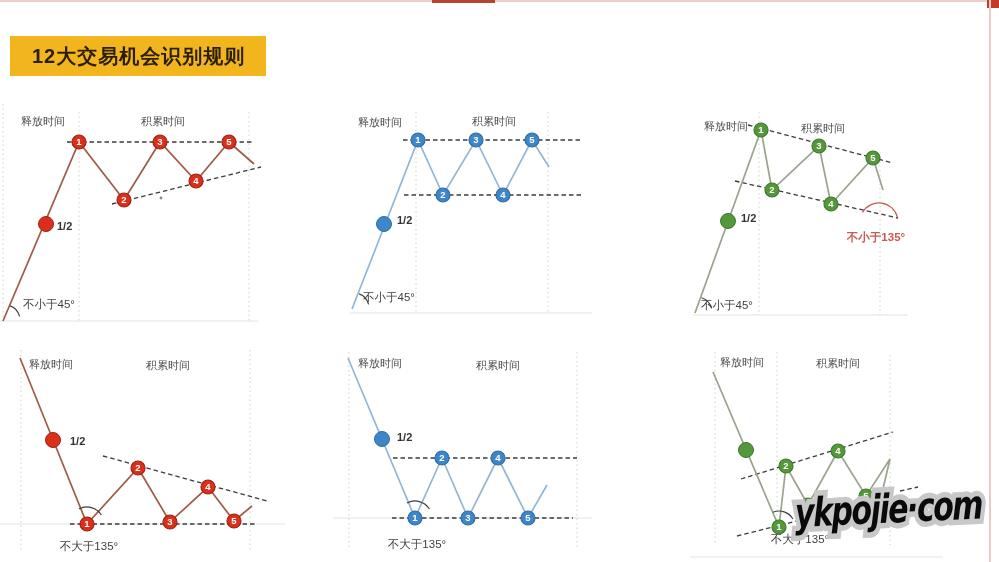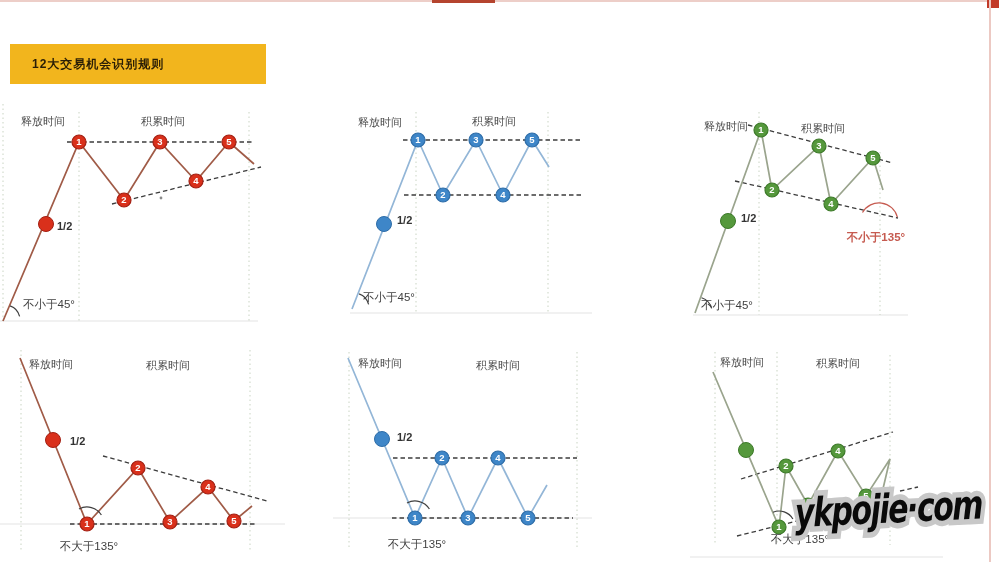--- a/index.html
+++ b/index.html
@@ -2,22 +2,22 @@
 <html><head>
 <meta charset="utf-8">
 <style>
   html,body{margin:0;padding:0;background:#ffffff;}
   .slide{position:relative;width:999px;height:562px;background:#ffffff;overflow:hidden;
          font-family:"Liberation Sans", sans-serif;}
   .topline{position:absolute;left:0;top:0;width:999px;height:2px;background:#edcec8;}
   .topline-accent{position:absolute;left:432px;top:0;width:63px;height:3px;background:#b5442e;}
   .corner-block{position:absolute;left:987px;top:0;width:12px;height:8px;background:#c23a28;}
   .right-line{position:absolute;left:989px;top:0;width:2px;height:562px;background:#ecc9c3;}
-  .title{position:absolute;left:10px;top:44px;width:234px;height:40px;background:#f2b51d;
-         color:#2a1e06;font-size:12px;font-weight:bold;letter-spacing:1px;
+  .title{position:absolute;left:10px;top:36px;width:234px;height:40px;background:#f2b51d;
+         color:#2a1e06;font-size:20px;font-weight:bold;letter-spacing:1px;
          display:flex;align-items:center;padding-left:22px;}
   #canvas{position:absolute;left:0;top:0;width:999px;height:562px;}
   #canvas text{font-family:"Liberation Sans", sans-serif;}
   .watermark{position:absolute;left:795px;top:490px;white-space:nowrap;
          font-family:"DejaVu Sans", sans-serif;font-style:italic;font-weight:bold;
          font-size:40px;color:#0a0a0a;letter-spacing:-2px;
          -webkit-text-stroke:11px #c8c8c8;paint-order:stroke fill;
          transform:scaleX(0.75) rotate(-2deg);transform-origin:left center;}
 </style>
 </head>

